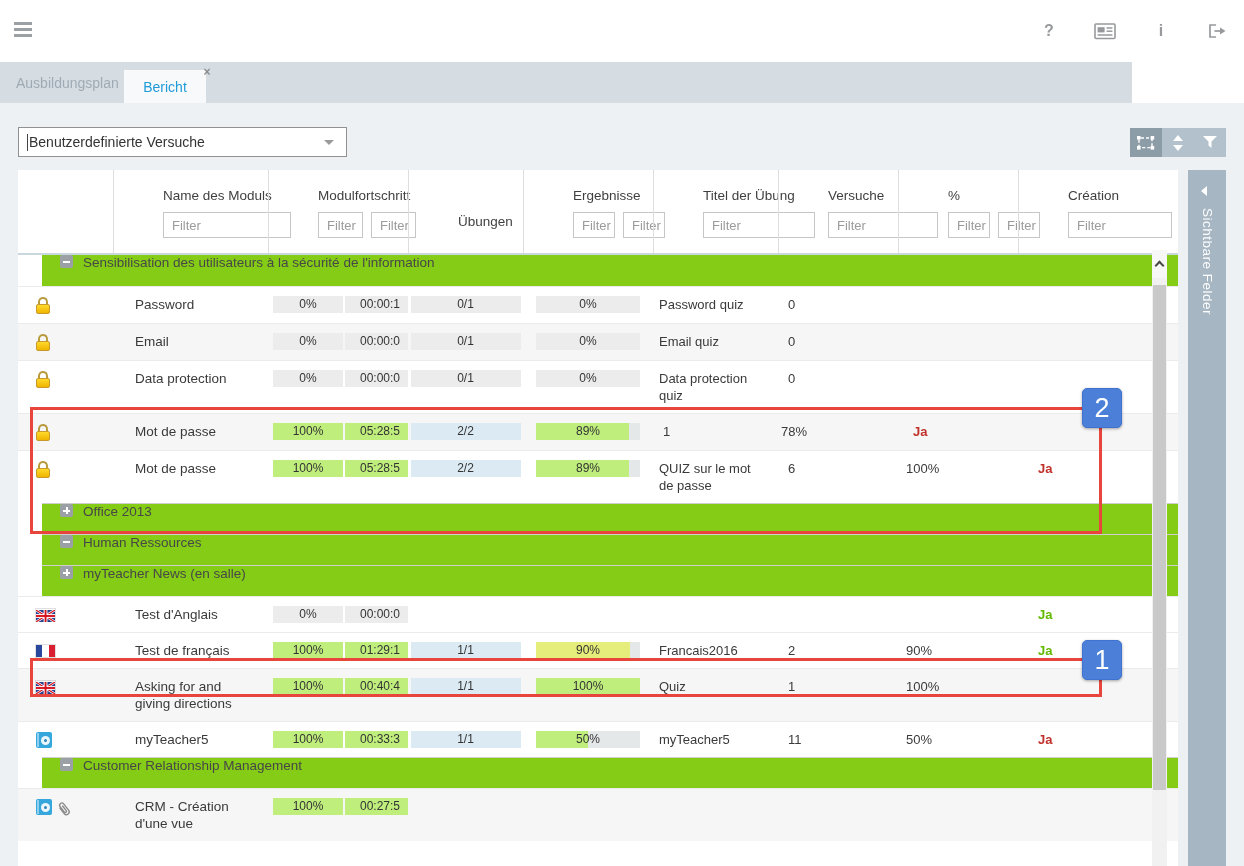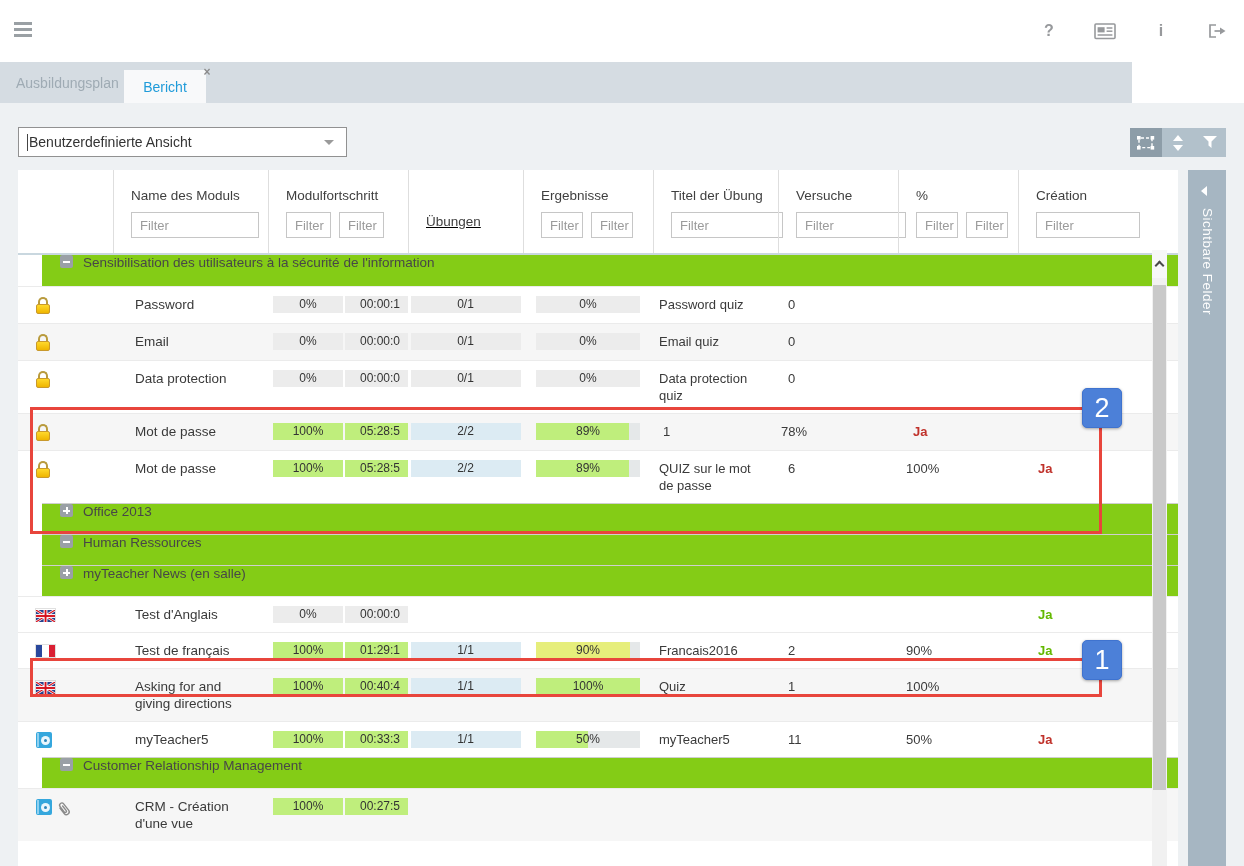--- a/index.html
+++ b/index.html
@@ -27,21 +27,21 @@
   .dd-caret { position:absolute; right:12px; top:12px; width:0; height:0; border:5px solid transparent; border-top-color:#9a9a9a; border-bottom:none; }
   .text-cursor { width:1px; height:17px; background:#444; margin-right:1px; }
   .toolbar { position:absolute; left:1130px; top:25px; height:29px; display:flex; }
   .tbtn { width:32px; height:29px; display:flex; align-items:center; justify-content:center; }
   .tbtn.active { background:#8d9da8; }
   .tbtn.normal { background:#b2c1cb; }
 
   
   .panel { position:absolute; left:18px; top:67px; width:1160px; height:696px; background:#fff; overflow:hidden; }
   .thead { position:relative; display:flex; height:85px; border-bottom:2px solid #c9d7df; }
-  .hcell { position:relative; padding-top:18px; }
+  .hcell { position:relative; padding-top:18px;padding-left:32px; }
   .hcell.sep { border-left:1px solid #dedede; }
   .hlabel { font-size:13.5px; color:#3f3f3f; padding-left:17px; white-space:nowrap; }
   .hlabel.low { margin-top:26px; }
   .filters { display:flex; gap:8px; padding-left:17px; margin-top:9px; }
   input.flt { height:26px; border:1px solid #c6c6c6; font-size:13px; color:#ef4444; padding-left:8px; font-family:inherit; }
   input.flt::placeholder { color:#9b9b9b; }
 
   .tbody { position:relative; }
   .group-row { display:flex; height:31px; border-top:1px solid #cfcfcf; background:#84cc16; cursor:pointer;margin-left:24px; }
   .tbody > .group-row:first-child { border-top:none; }
@@ -140,21 +140,21 @@
     <div class="tab-active">
       <span>Bericht</span>
       <span class="tab-close">×</span>
     </div>
   </div>
 
   <div class="content">
 
     <div class="dropdown">
       <span class="text-cursor"></span>
-      <span>Benutzerdefinierte Ansicht</span>
+      <span>Benutzerdefinierte Versuche</span>
       <span class="dd-caret"></span>
     </div>
 
     <div class="toolbar">
       <div class="tbtn active">
         <svg width="20" height="16" viewBox="0 0 20 16">
           <rect x="3" y="3" width="13" height="9.6" rx="2" fill="none" stroke="#fff" stroke-width="1.4" stroke-dasharray="3 2"></rect>
           <rect x="1" y="1" width="3.6" height="3.6" fill="#fff"></rect>
           <rect x="14.6" y="1" width="3.6" height="3.6" fill="#fff"></rect>
           <rect x="1" y="11" width="3.6" height="3.6" fill="#fff"></rect>
@@ -183,21 +183,21 @@
               <input class="flt" placeholder="Filter" style="width: 128px;">
             </div>
           </div>
           <div class="hcell sep" style="width: 140px;">
             <div class="hlabel">Modulfortschritt</div>
             <div class="filters">
               <input class="flt" placeholder="Filter" style="width: 45px;">
               <input class="flt" placeholder="Filter" style="width: 45px;">
             </div>
           </div>
-          <div class="hcell sep" style="width: 115px; text-decoration: underline;">
+          <div class="hcell sep" style="width: 115px;">
             <div class="hlabel low">Übungen</div>
           </div>
           <div class="hcell sep" style="width: 130px;">
             <div class="hlabel">Ergebnisse</div>
             <div class="filters">
               <input class="flt" placeholder="Filter" style="width: 42px;">
               <input class="flt" placeholder="Filter" style="width: 42px;">
             </div>
           </div>
           <div class="hcell sep" style="width: 125px;">

